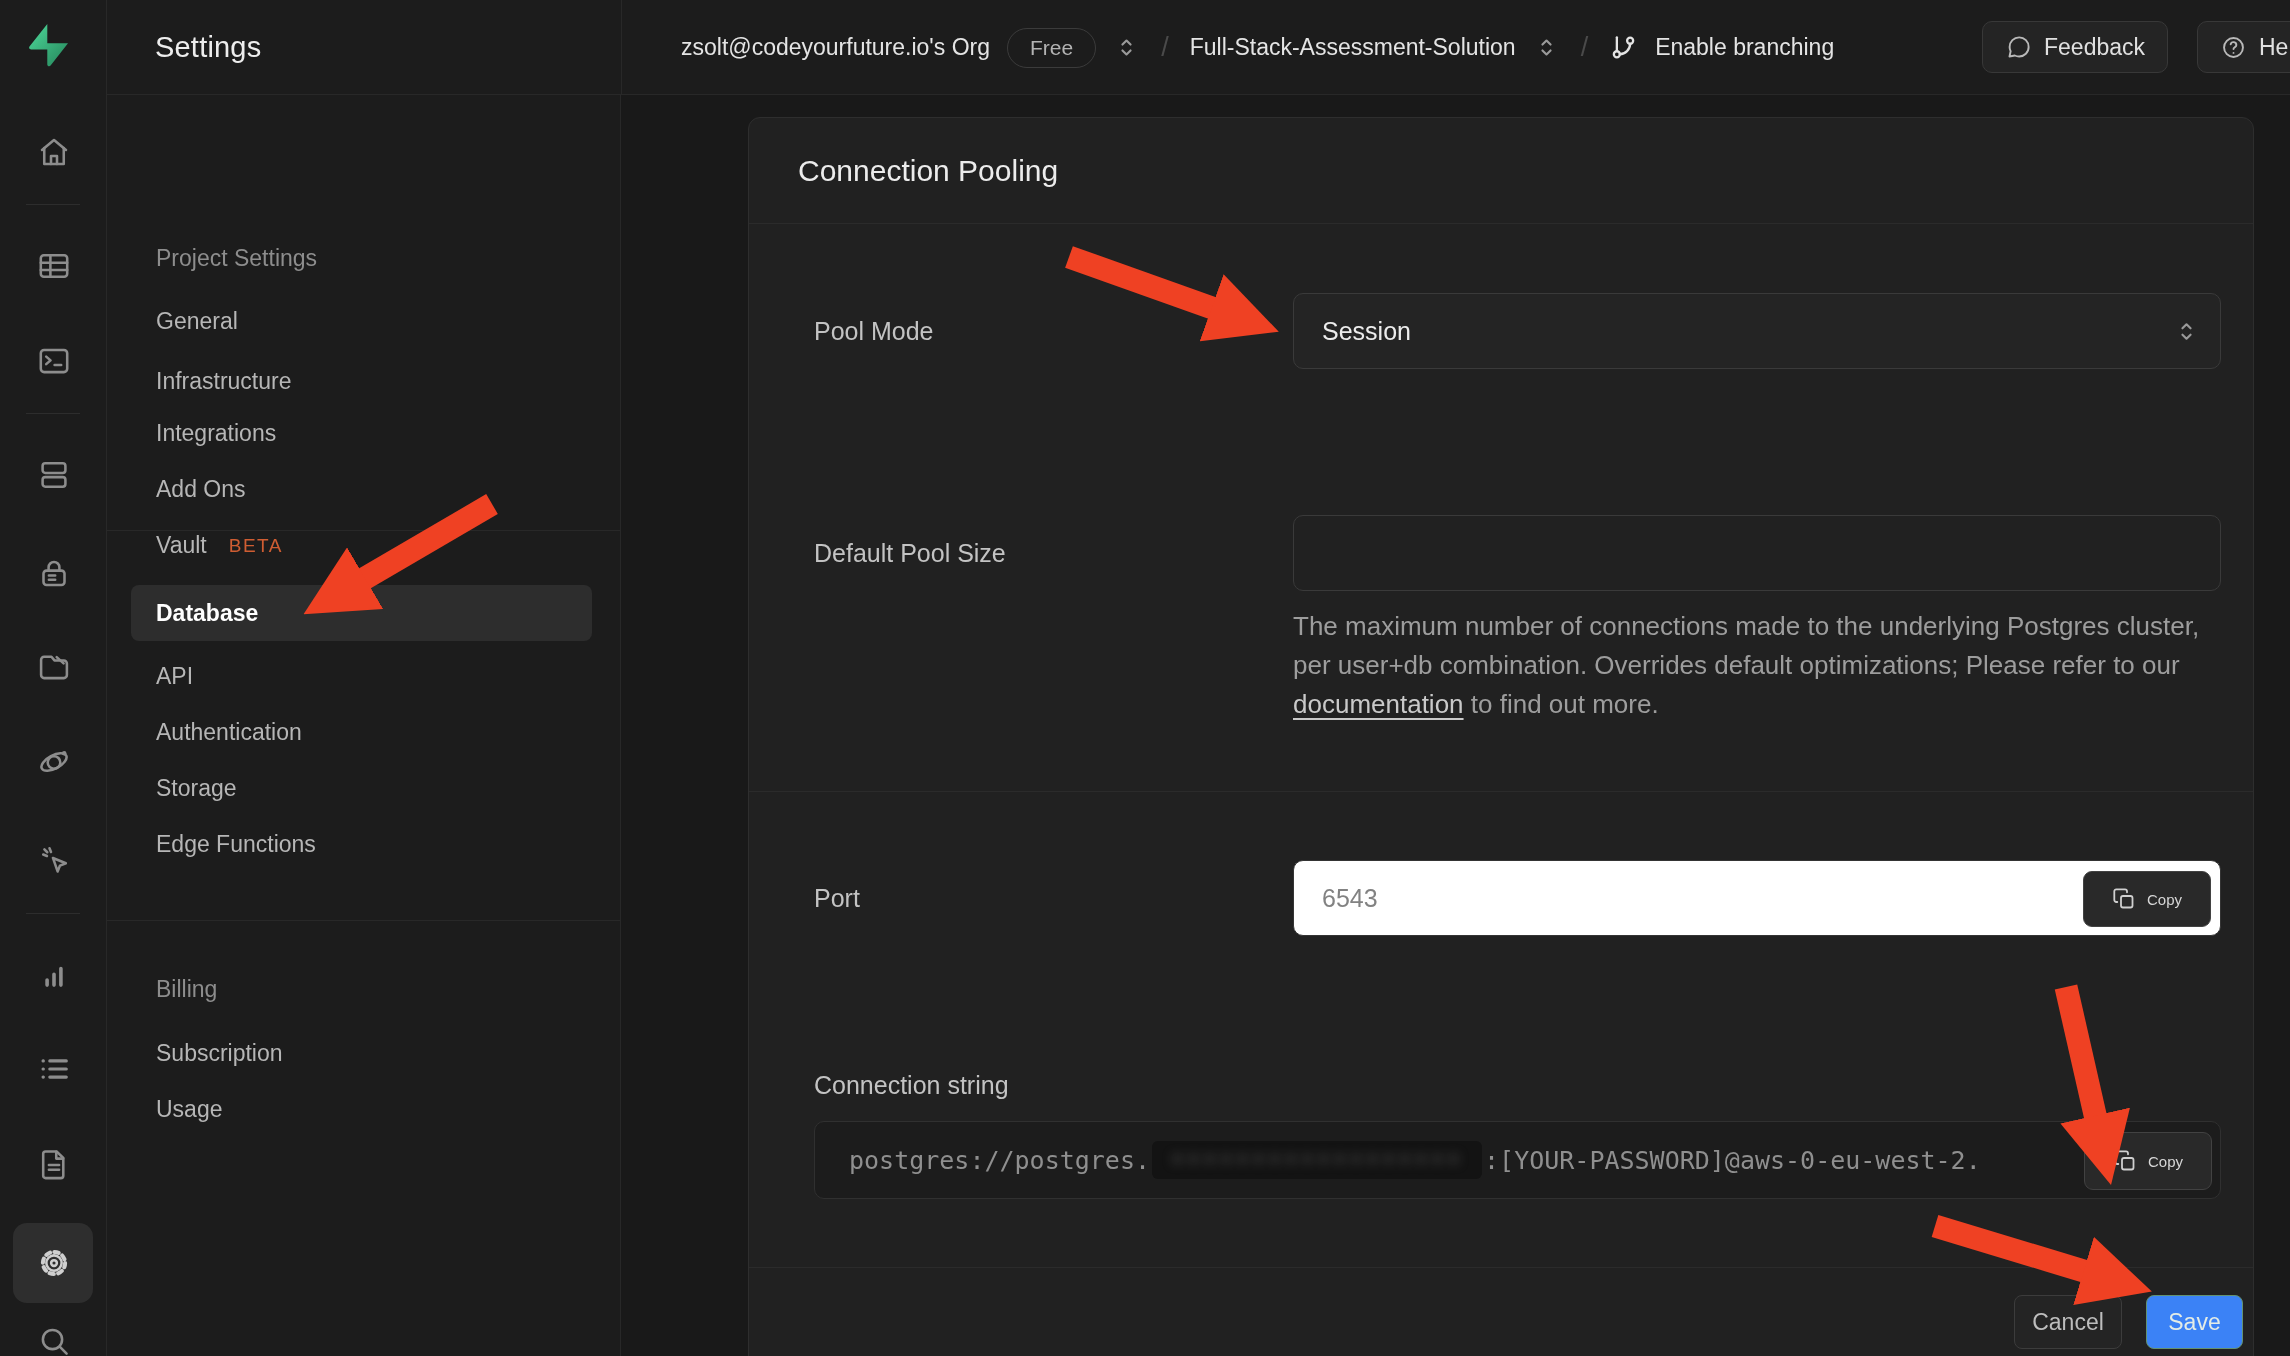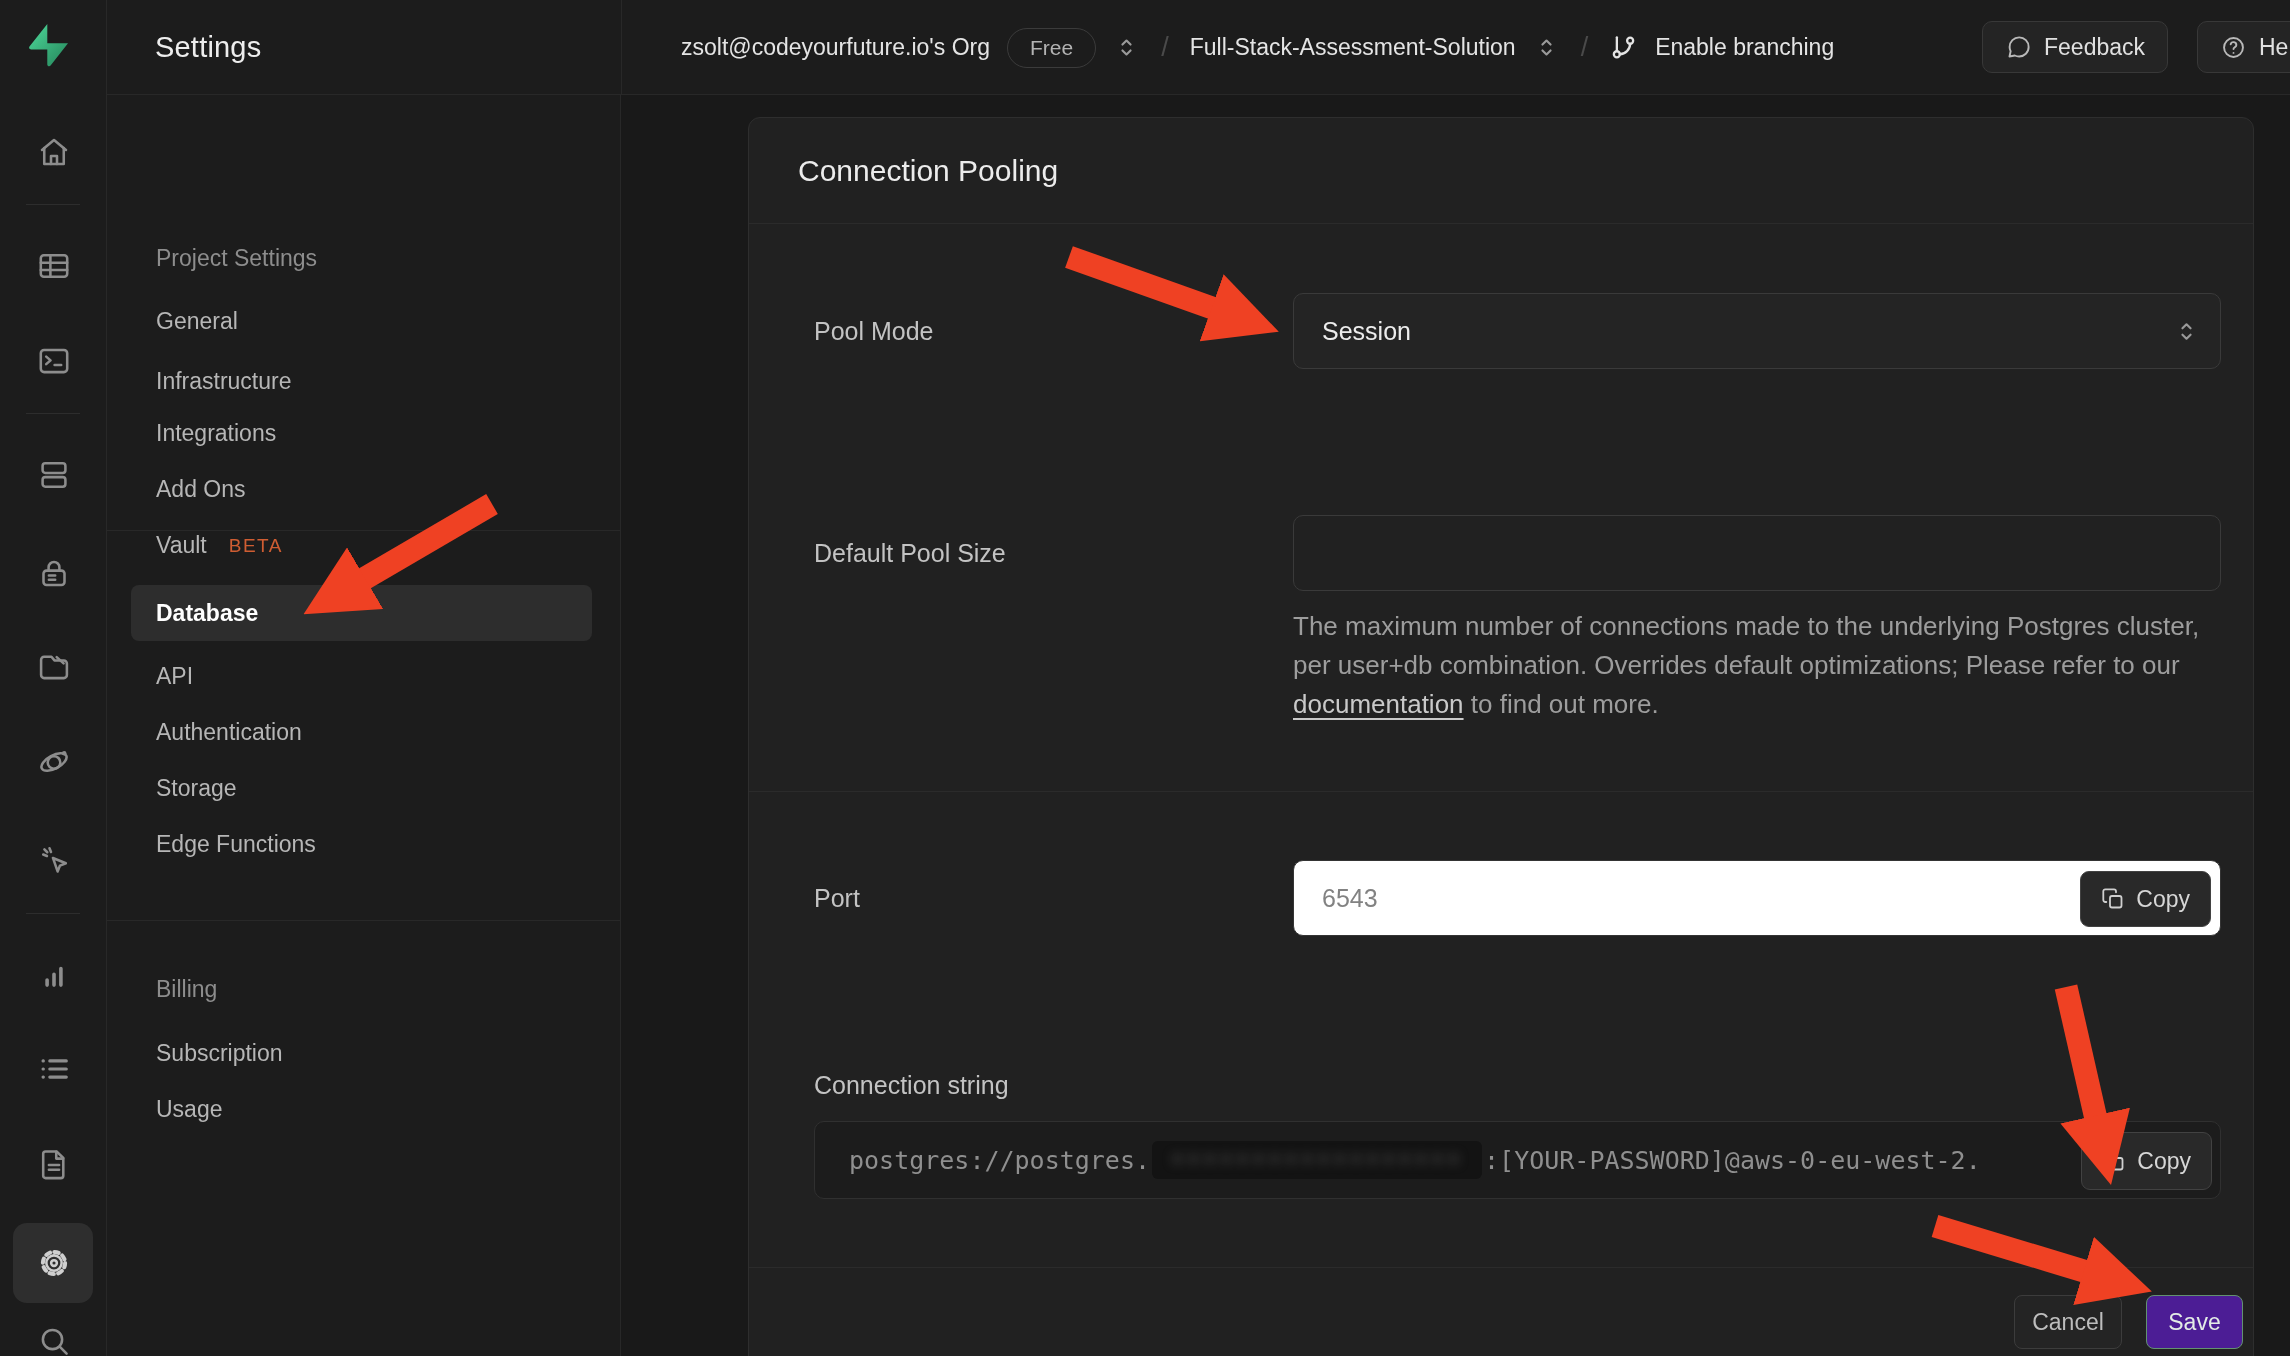--- a/index.html
+++ b/index.html
@@ -68,21 +68,21 @@
   .input-empty { background:#212121; border:1px solid #3a3a3a; }
   .input-empty input { width:100%; height:100%; background:transparent; border:0; outline:0;
     color:#ececec; font-size:25px; padding:0 28px; font-family:"Liberation Sans",sans-serif; }
   .input-ro { background:#ffffff; border:1px solid #343434; display:flex; align-items:center;
     padding:0 28px; font-size:25px; color:#828282; }
   .desc { position:absolute; left:544px; width:945px; font-size:26px; line-height:39px;
     color:#9d9d9d; }
   .desc a { color:#c9c9c9; text-decoration:underline; text-underline-offset:5px; cursor:pointer; }
   .copy-btn { position:absolute; right:9px; top:10px; height:56px; background:#292929;
     border:1px solid #424242; border-radius:9px; display:flex; align-items:center;
-    gap:11px; padding:0 20px; font-size:23px; color:#d6d6d6; cursor:pointer; }
+    gap:11px; padding:0 28px; font-size:15px; color:#d6d6d6; cursor:pointer; }
   .copy-btn svg { width:24px; height:24px; stroke:#cfcfcf; fill:none; stroke-width:1.8;
     stroke-linecap:round; stroke-linejoin:round; }
   .code-box { position:absolute; left:65px; top:1003px; width:1407px; height:78px;
     background:#1c1c1c; border:1px solid #303030; border-radius:10px; display:flex;
     align-items:center; padding:0 170px 0 34px; overflow:hidden; white-space:nowrap;
     font-family:"DejaVu Sans Mono", monospace; font-size:25px; color:#8f8f8f; }
   .redacted { display:inline-block; width:330px; height:38px; background:#131313;
     border-radius:6px; vertical-align:middle; margin:0 2px; overflow:hidden; text-align:center; }
   .redacted span { display:inline-block; filter:blur(6px); color:#6b6b6b;
     font-size:22px; letter-spacing:3px; line-height:38px; }
@@ -317,21 +317,21 @@
         <svg viewBox="0 0 24 24">
             <rect x="9" y="9" width="11.5" height="11.5" rx="2"></rect>
             <path d="M5.3 15h-1a2 2 0 0 1-2-2V4.3a2 2 0 0 1 2-2H13a2 2 0 0 1 2 2v1"></path>
           </svg>
         <span>Copy</span>
       </button>
     </div>
 
     <div class="card-div" style="top:1149px"></div>
     <button class="footer-btn" id="cancel-btn">Cancel</button>
-    <button class="footer-btn" id="save-btn" style="background: #4c1d95; border-color: rgb(99, 146, 112);">Save</button>
+    <button class="footer-btn" id="save-btn" style="background: #3b82f6; border-color: rgb(99, 146, 112);">Save</button>
   </div>
 </div>
 
 <svg id="arrows" viewBox="0 0 2290 1356">
   <defs>
     <marker id="ah" viewBox="0 0 10 10" refX="0.5" refY="5" markerWidth="3.1" markerHeight="3.1" orient="auto">
       <path d="M0 0 L10 5 L0 10 z" fill="#ef4123"></path>
     </marker>
   </defs>
   <line x1="492" y1="504" x2="362" y2="580" stroke="#ef4123" stroke-width="23" marker-end="url(#ah)"></line>

